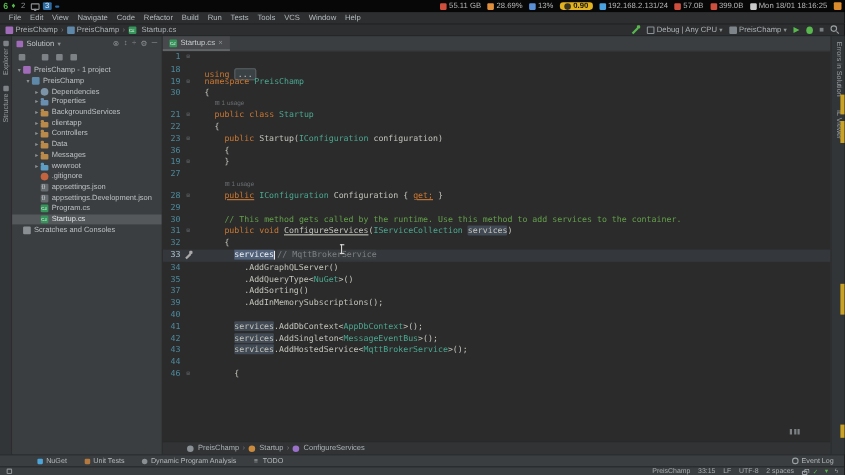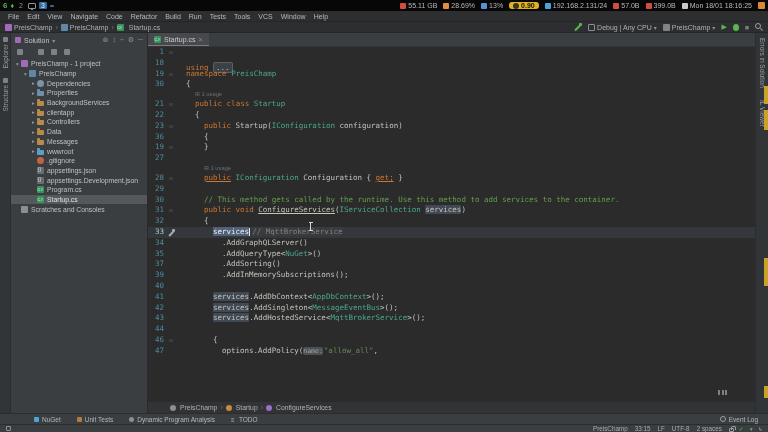--- a/index.html
+++ b/index.html
@@ -403,21 +403,20 @@
           <div class="ed-line"><span class="ed-num">34</span><span class="ed-fold"></span><span class="ed-code" style="padding-left: 46px;"><span class="tok-pl">.AddGraphQLServer()</span></span></div>
           <div class="ed-line"><span class="ed-num">35</span><span class="ed-fold"></span><span class="ed-code" style="padding-left: 46px;"><span class="tok-pl">.AddQueryType&lt;</span><span class="tok-ty">NuGet</span><span class="tok-pl">&gt;()</span></span></div>
           <div class="ed-line"><span class="ed-num">37</span><span class="ed-fold"></span><span class="ed-code" style="padding-left: 46px;"><span class="tok-pl">.AddSorting()</span></span></div>
           <div class="ed-line"><span class="ed-num">39</span><span class="ed-fold"></span><span class="ed-code" style="padding-left: 46px;"><span class="tok-pl">.AddInMemorySubscriptions();</span></span></div>
           <div class="ed-line"><span class="ed-num">40</span><span class="ed-fold"></span><span class="ed-code" style="padding-left: 10px;"></span></div>
           <div class="ed-line"><span class="ed-num">41</span><span class="ed-fold"></span><span class="ed-code" style="padding-left: 37px;"><span class="tok-us">services</span><span class="tok-pl">.AddDbContext&lt;</span><span class="tok-ty">AppDbContext</span><span class="tok-pl">&gt;();</span></span></div>
           <div class="ed-line"><span class="ed-num">42</span><span class="ed-fold"></span><span class="ed-code" style="padding-left: 37px;"><span class="tok-us">services</span><span class="tok-pl">.AddSingleton&lt;</span><span class="tok-ty">MessageEventBus</span><span class="tok-pl">&gt;();</span></span></div>
           <div class="ed-line"><span class="ed-num">43</span><span class="ed-fold"></span><span class="ed-code" style="padding-left: 37px;"><span class="tok-us">services</span><span class="tok-pl">.AddHostedService&lt;</span><span class="tok-ty">MqttBrokerService</span><span class="tok-pl">&gt;();</span></span></div>
           <div class="ed-line"><span class="ed-num">44</span><span class="ed-fold"></span><span class="ed-code" style="padding-left: 10px;"></span></div>
           <div class="ed-line"><span class="ed-num">46</span><span class="ed-fold">⊟</span><span class="ed-code" style="padding-left: 37px;"><span class="tok-pl">{</span></span></div>
-          <div class="ed-line"><span class="ed-num">47</span><span class="ed-fold"></span><span class="ed-code" style="padding-left: 46px;"><span class="tok-pl">options.AddPolicy(</span><span class="tok-ph">name:</span><span class="tok-st">"allow_all"</span><span class="tok-pl">,</span></span></div>
         </div>
       <div class="edcrumbs" id="edcrumbs">
           <span class="bc-item">
             <span class="bci namespace-icon"></span>
             <span>PreisChamp</span>
           </span>
           <span class="bc-sep">›</span>
           <span class="bc-item">
             <span class="bci class-icon"></span>
             <span>Startup</span>

